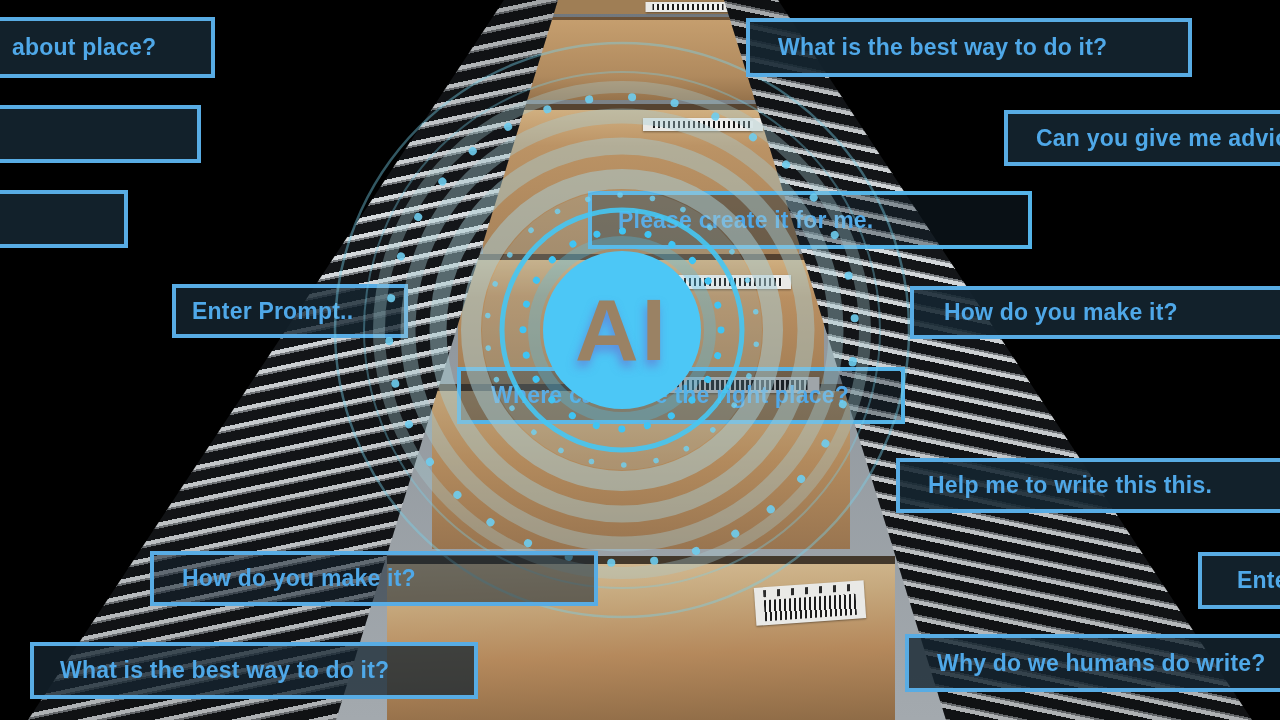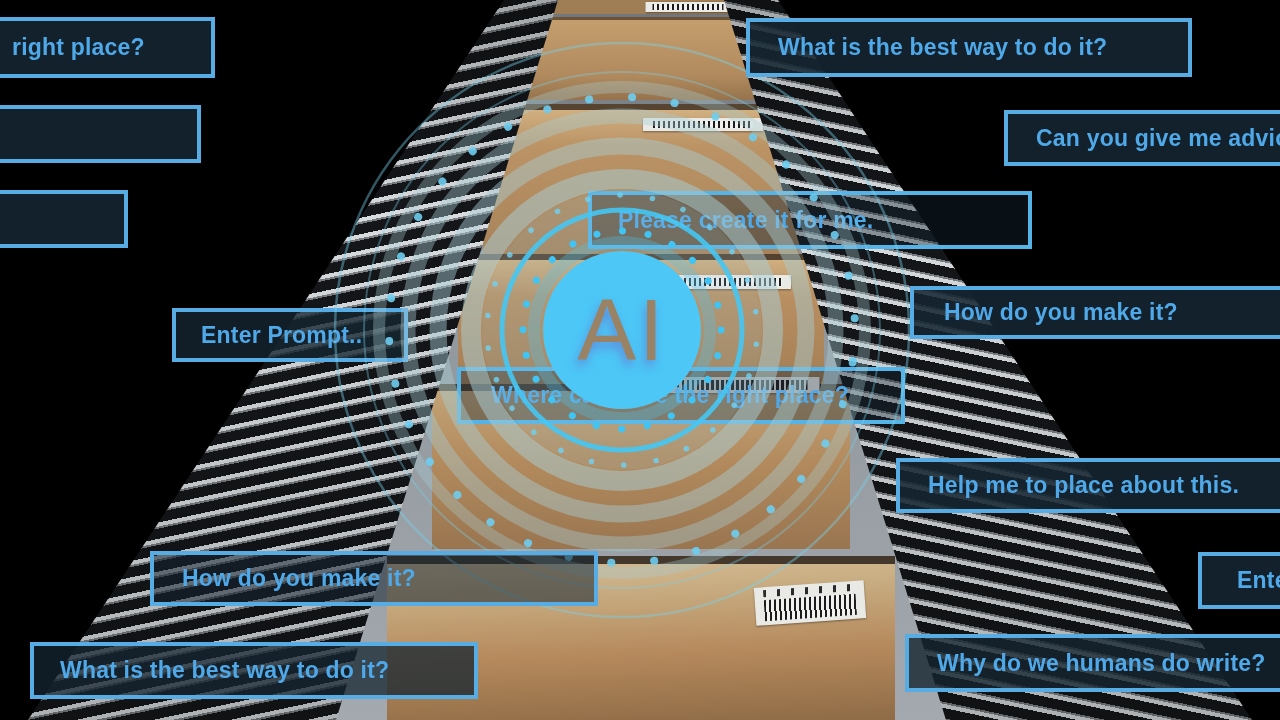--- a/index.html
+++ b/index.html
@@ -55,35 +55,35 @@
   .sl4{left:101px;top:377px;width:155px;height:16px;background:#f4f4f2;}
   .sl5{left:169px;top:584px;width:110px;height:38px;transform:translateX(-50%) rotate(-4deg);}
   .sl5 .tick-row{position:absolute;left:8%;top:8%;width:84%;height:18%;
        background:repeating-linear-gradient(90deg,#2a2a2a 0 3px,#e9e9e6 3px 14px);}
   .sl5 .barcode{top:34%;height:55%;}
   
   .holo{position:absolute;left:322px;top:30px;width:600px;height:600px;z-index:7;pointer-events:none;}
   .ai-badge{
     position:absolute;left:543px;top:251px;width:158px;height:158px;z-index:8;
     display:flex;align-items:center;justify-content:center;
-    font-size:88px;font-weight:400;letter-spacing:3px;color:#9a8264;
+    font-size:88px;font-weight:700;letter-spacing:3px;color:#9a8264;
     text-shadow:-2px 6px 10px rgba(110,95,200,0.55);
   }
   
   .prompt{
     position:absolute;display:flex;align-items:center;box-sizing:border-box;
     border:4px solid #58ace4;background:rgba(21,37,49,0.88);
     color:#4fa8e8;font-weight:700;font-size:23px;white-space:nowrap;
     z-index:9;letter-spacing:.2px;
   }
   .prompt.center{z-index:6;}
   .pb-0{left:-44px;top:17px;width:259px;height:61px;padding-left:52px;}
   .pb-1{left:-40px;top:105px;width:241px;height:58px;}
   .pb-2{left:-36px;top:190px;width:164px;height:58px;}
-  .pb-3{left:172px;top:284px;width:236px;height:54px;padding-left:25px;background:rgba(21,37,49,0.8);margin-top:24px;}
+  .pb-3{left:172px;top:284px;width:236px;height:54px;padding-left:16px;background:rgba(21,37,49,0.8);}
   .pb-4{left:588px;top:191px;width:444px;height:58px;padding-left:26px;background:rgba(21,37,49,0.42);border-color:#54b4e8;}
   .pb-5{left:457px;top:367px;width:448px;height:57px;padding-left:30px;background:rgba(21,37,49,0.38);border-color:#54b4e8;}
   .pb-6{left:746px;top:18px;width:446px;height:59px;padding-left:28px;}
   .pb-7{left:1004px;top:110px;width:300px;height:56px;padding-left:28px;}
   .pb-8{left:910px;top:286px;width:394px;height:53px;padding-left:30px;}
   .pb-9{left:896px;top:458px;width:408px;height:55px;padding-left:28px;}
   .pb-10{left:150px;top:551px;width:448px;height:55px;padding-left:28px;background:rgba(21,37,49,0.55);}
   .pb-11{left:1198px;top:552px;width:112px;height:57px;padding-left:35px;}
   .pb-12{left:30px;top:642px;width:448px;height:57px;padding-left:26px;background:rgba(21,37,49,0.75);}
   .pb-13{left:905px;top:634px;width:400px;height:58px;padding-left:28px;background:rgba(21,37,49,0.8);}
@@ -132,21 +132,21 @@
   <circle cx="300" cy="300" r="233" fill="none" stroke="rgba(110,205,240,0.9)" stroke-width="8" stroke-linecap="round" stroke-dasharray="0.1 42.9" transform="rotate(8 300 300)"></circle>
   <circle cx="300" cy="300" r="135" fill="none" stroke="rgba(110,210,245,0.8)" stroke-width="5.5" stroke-linecap="round" stroke-dasharray="0.1 32.5" transform="rotate(20 300 300)"></circle>
   <circle cx="300" cy="300" r="120" fill="none" stroke="#45c6f4" stroke-width="5" opacity="0.9"></circle>
   <circle cx="300" cy="300" r="99" fill="none" stroke="#3fc4f4" stroke-width="7" stroke-linecap="round" stroke-dasharray="0.1 25.8"></circle>
   <circle cx="300" cy="300" r="88" fill="none" stroke="rgba(76,199,246,0.3)" stroke-width="12"></circle>
   <circle cx="300" cy="300" r="79" fill="#4cc7f6"></circle>
 </svg>
 <div class="ai-badge">AI</div>
 
 <div class="prompt pb-0">
-  <span>right place?</span>
+  <span>about place?</span>
 </div>
 <div class="prompt pb-1">
   <span></span>
 </div>
 <div class="prompt pb-2">
   <span></span>
 </div>
 <div class="prompt pb-3 center">
   <span>Enter Prompt..</span>
 </div>
@@ -159,21 +159,21 @@
 <div class="prompt pb-6">
   <span>What is the best way to do it?</span>
 </div>
 <div class="prompt pb-7">
   <span>Can you give me advice?</span>
 </div>
 <div class="prompt pb-8">
   <span>How do you make it?</span>
 </div>
 <div class="prompt pb-9">
-  <span>Help me to place about this.</span>
+  <span>Help me to write this this.</span>
 </div>
 <div class="prompt pb-10">
   <span>How do you make it?</span>
 </div>
 <div class="prompt pb-11">
   <span>Enter</span>
 </div>
 <div class="prompt pb-12">
   <span>What is the best way to do it?</span>
 </div>

